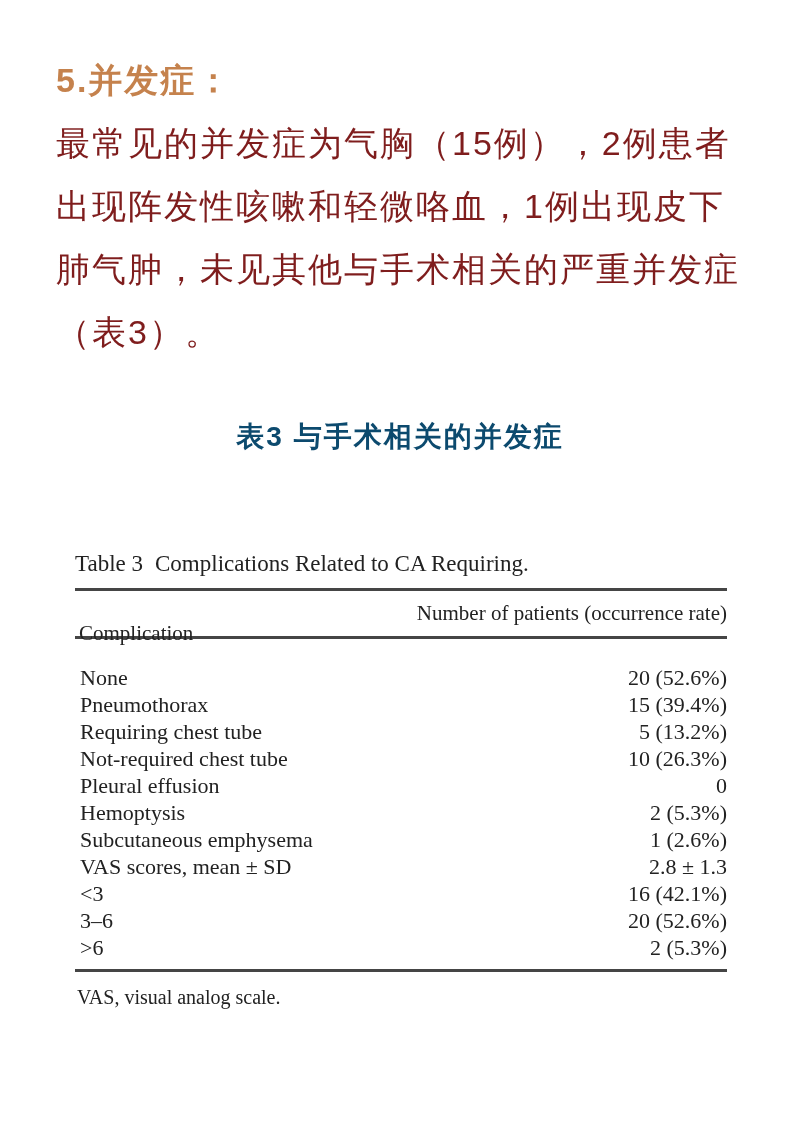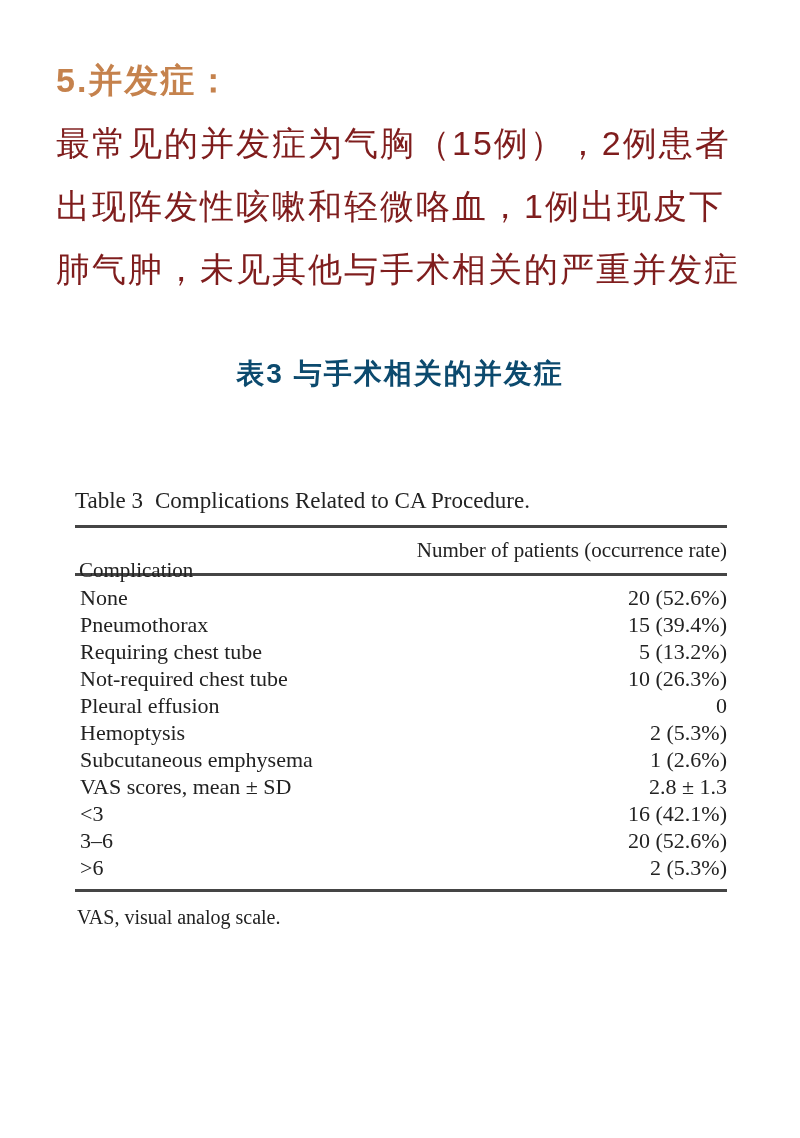--- a/index.html
+++ b/index.html
@@ -77,21 +77,21 @@
   .tbl-header .hdr-left {
     padding-left: 4px;
     white-space: nowrap;
     margin-top: 40px;
   }
   .tbl-header .hdr-right {
     text-align: right;
     white-space: nowrap;
   }
   .tbl-body {
-    padding: 8px 0 8px 0;
+    padding: 25px 0 8px 0;
   }
   .tbl-row {
     display: flex;
     align-items: center;
     height: 27px;
     font-size: 22px;
   }
   .tbl-row .cell-left {
     flex: 1;
     padding-left: 5px;
@@ -114,28 +114,29 @@
 <body>
 
 <div class="page">
 
   <div class="heading">5.并发症：</div>
 
   <div class="para">
     <div class="line">最常见的并发症为气胸（15例），2例患者</div>
     <div class="line">出现阵发性咳嗽和轻微咯血，1例出现皮下</div>
     <div class="line">肺气肿，未见其他与手术相关的严重并发症</div>
+    <div class="line">（表3）。</div>
   </div>
 
   <div class="cn-caption">表3 与手术相关的并发症</div>
 
   <div class="table-figure">
 
     <div class="tbl-title">
-      <span class="tbl-title-bold">Table 3</span><span class="tbl-title-rest">Complications Related to CA Procedure.</span>
+      <span class="tbl-title-bold">Table 3</span><span class="tbl-title-rest">Complications Related to CA Requiring.</span>
     </div>
 
     <div class="rule rule-top"></div>
 
     <div class="tbl-header">
       <div class="hdr-left">Complication</div>
       <div class="hdr-right">Number of patients (occurrence rate)</div>
     </div>
 
     <div class="rule"></div>

